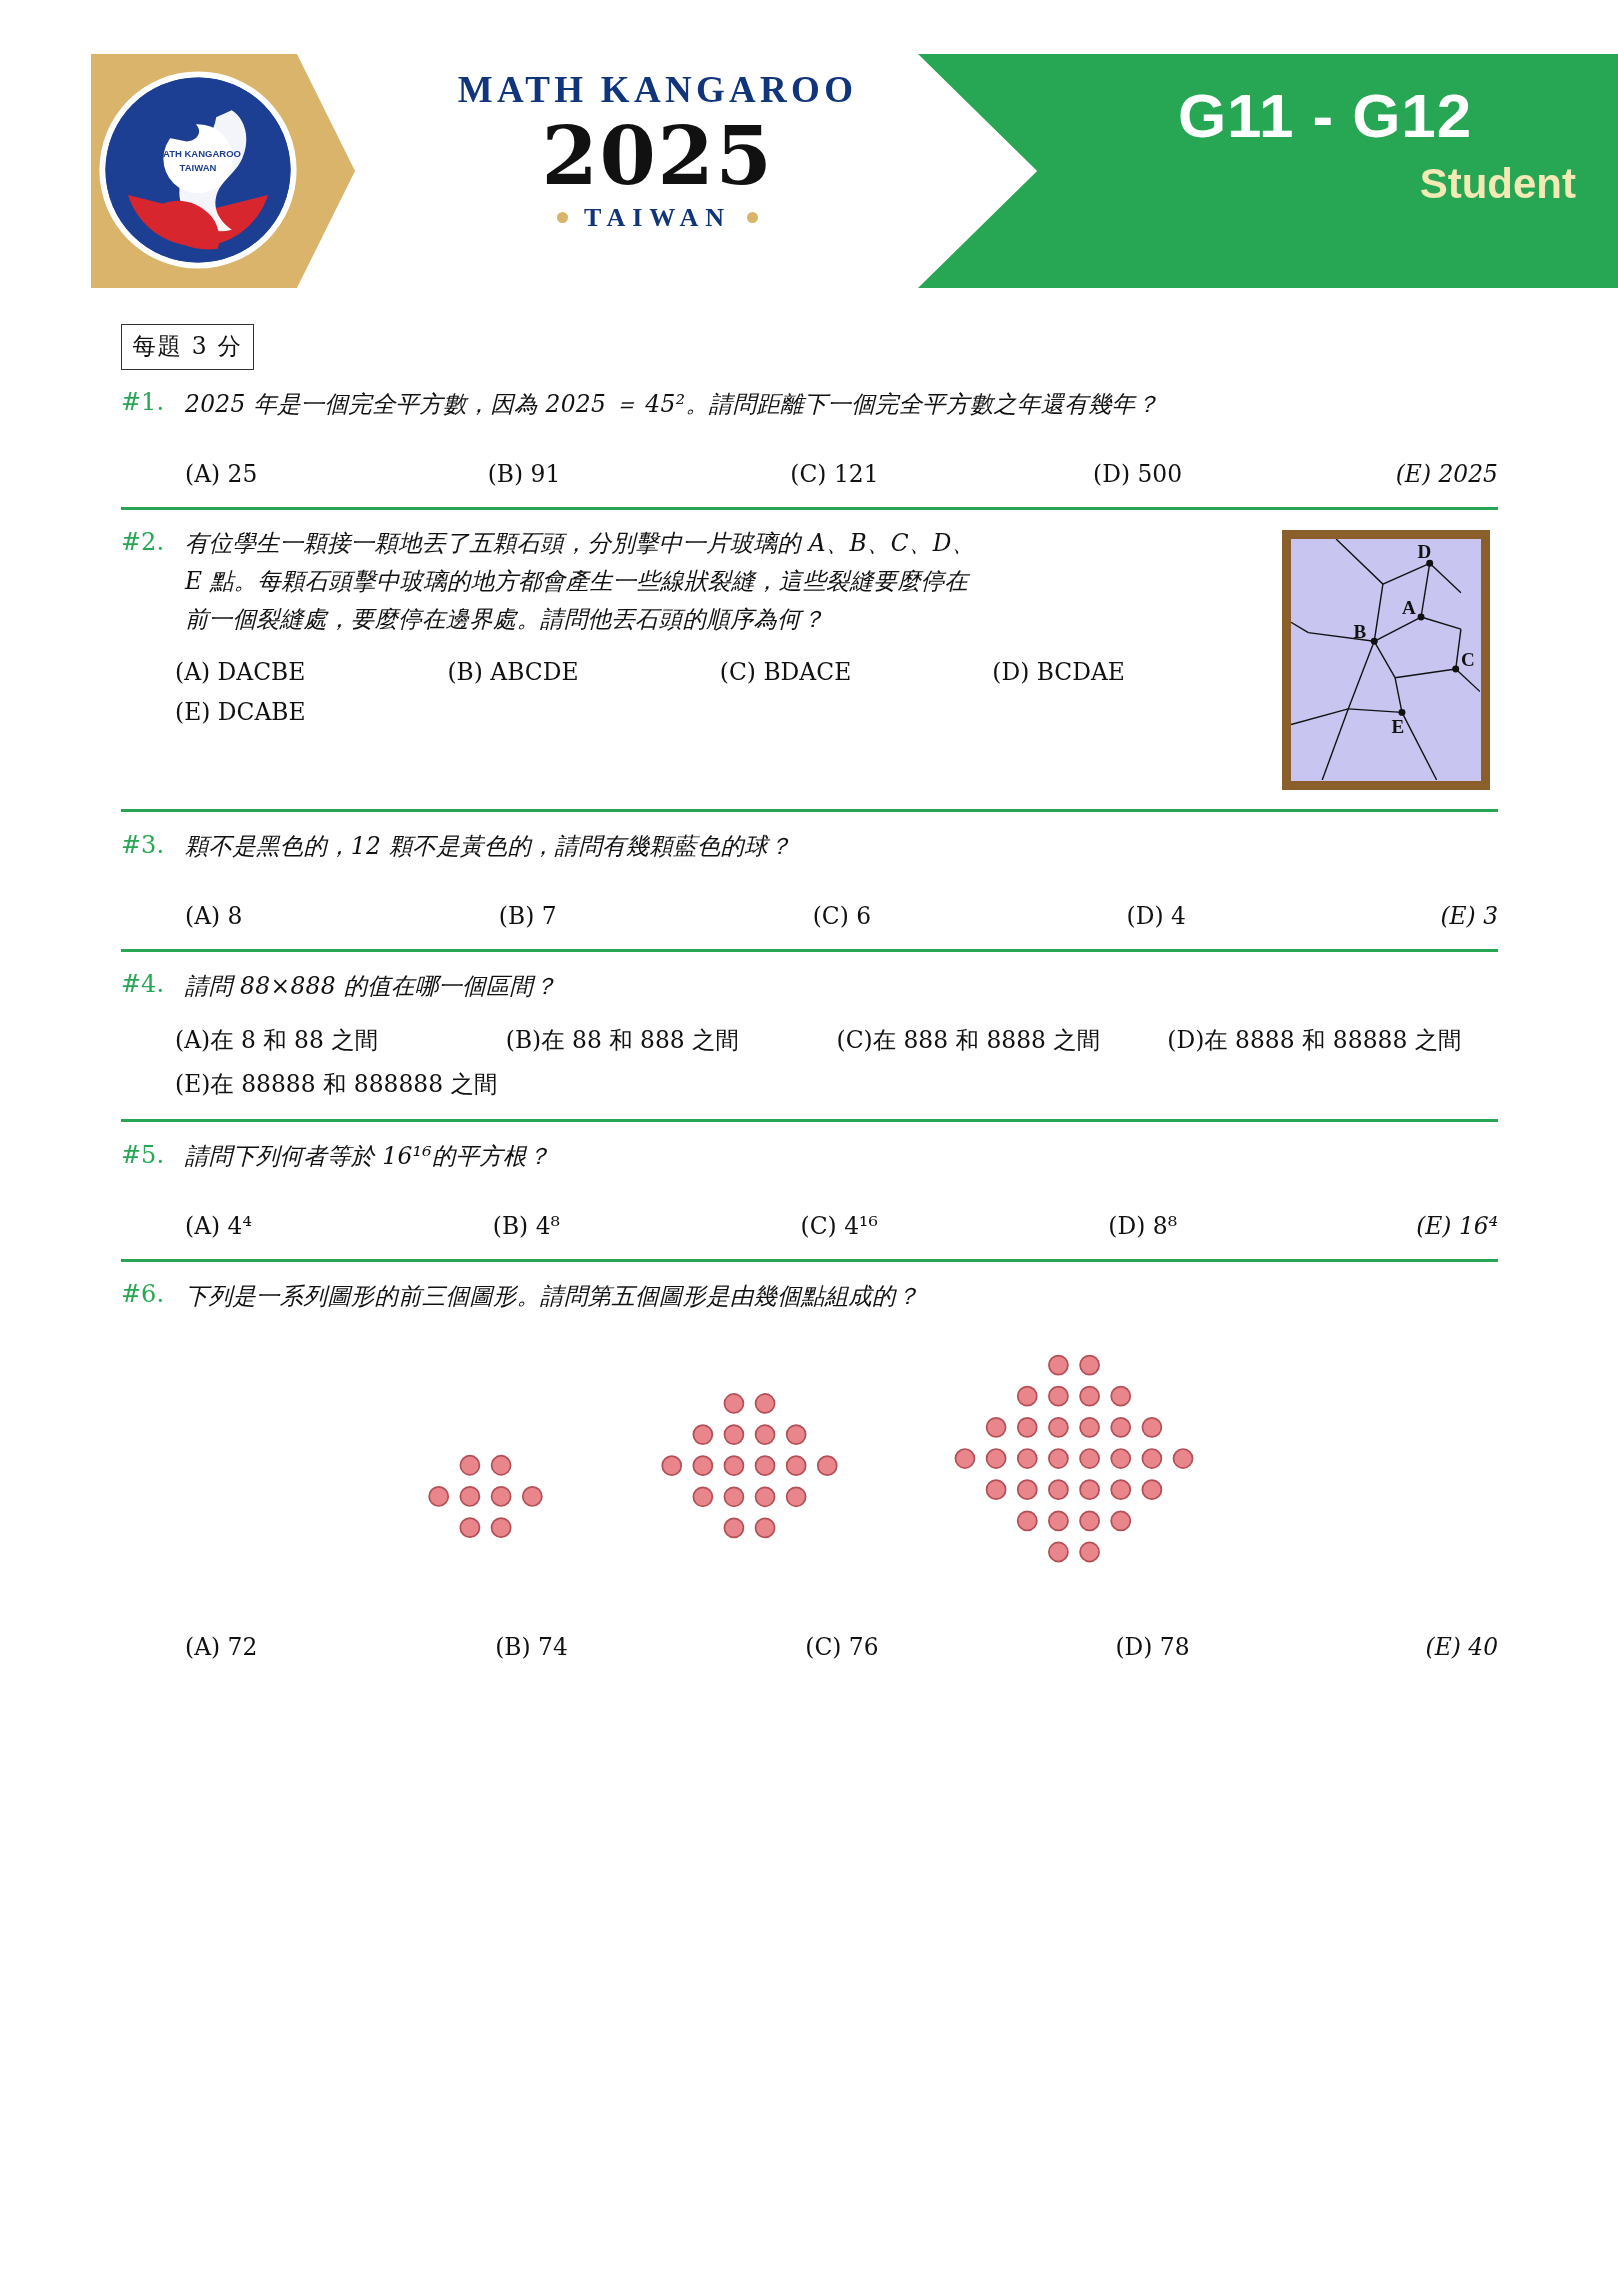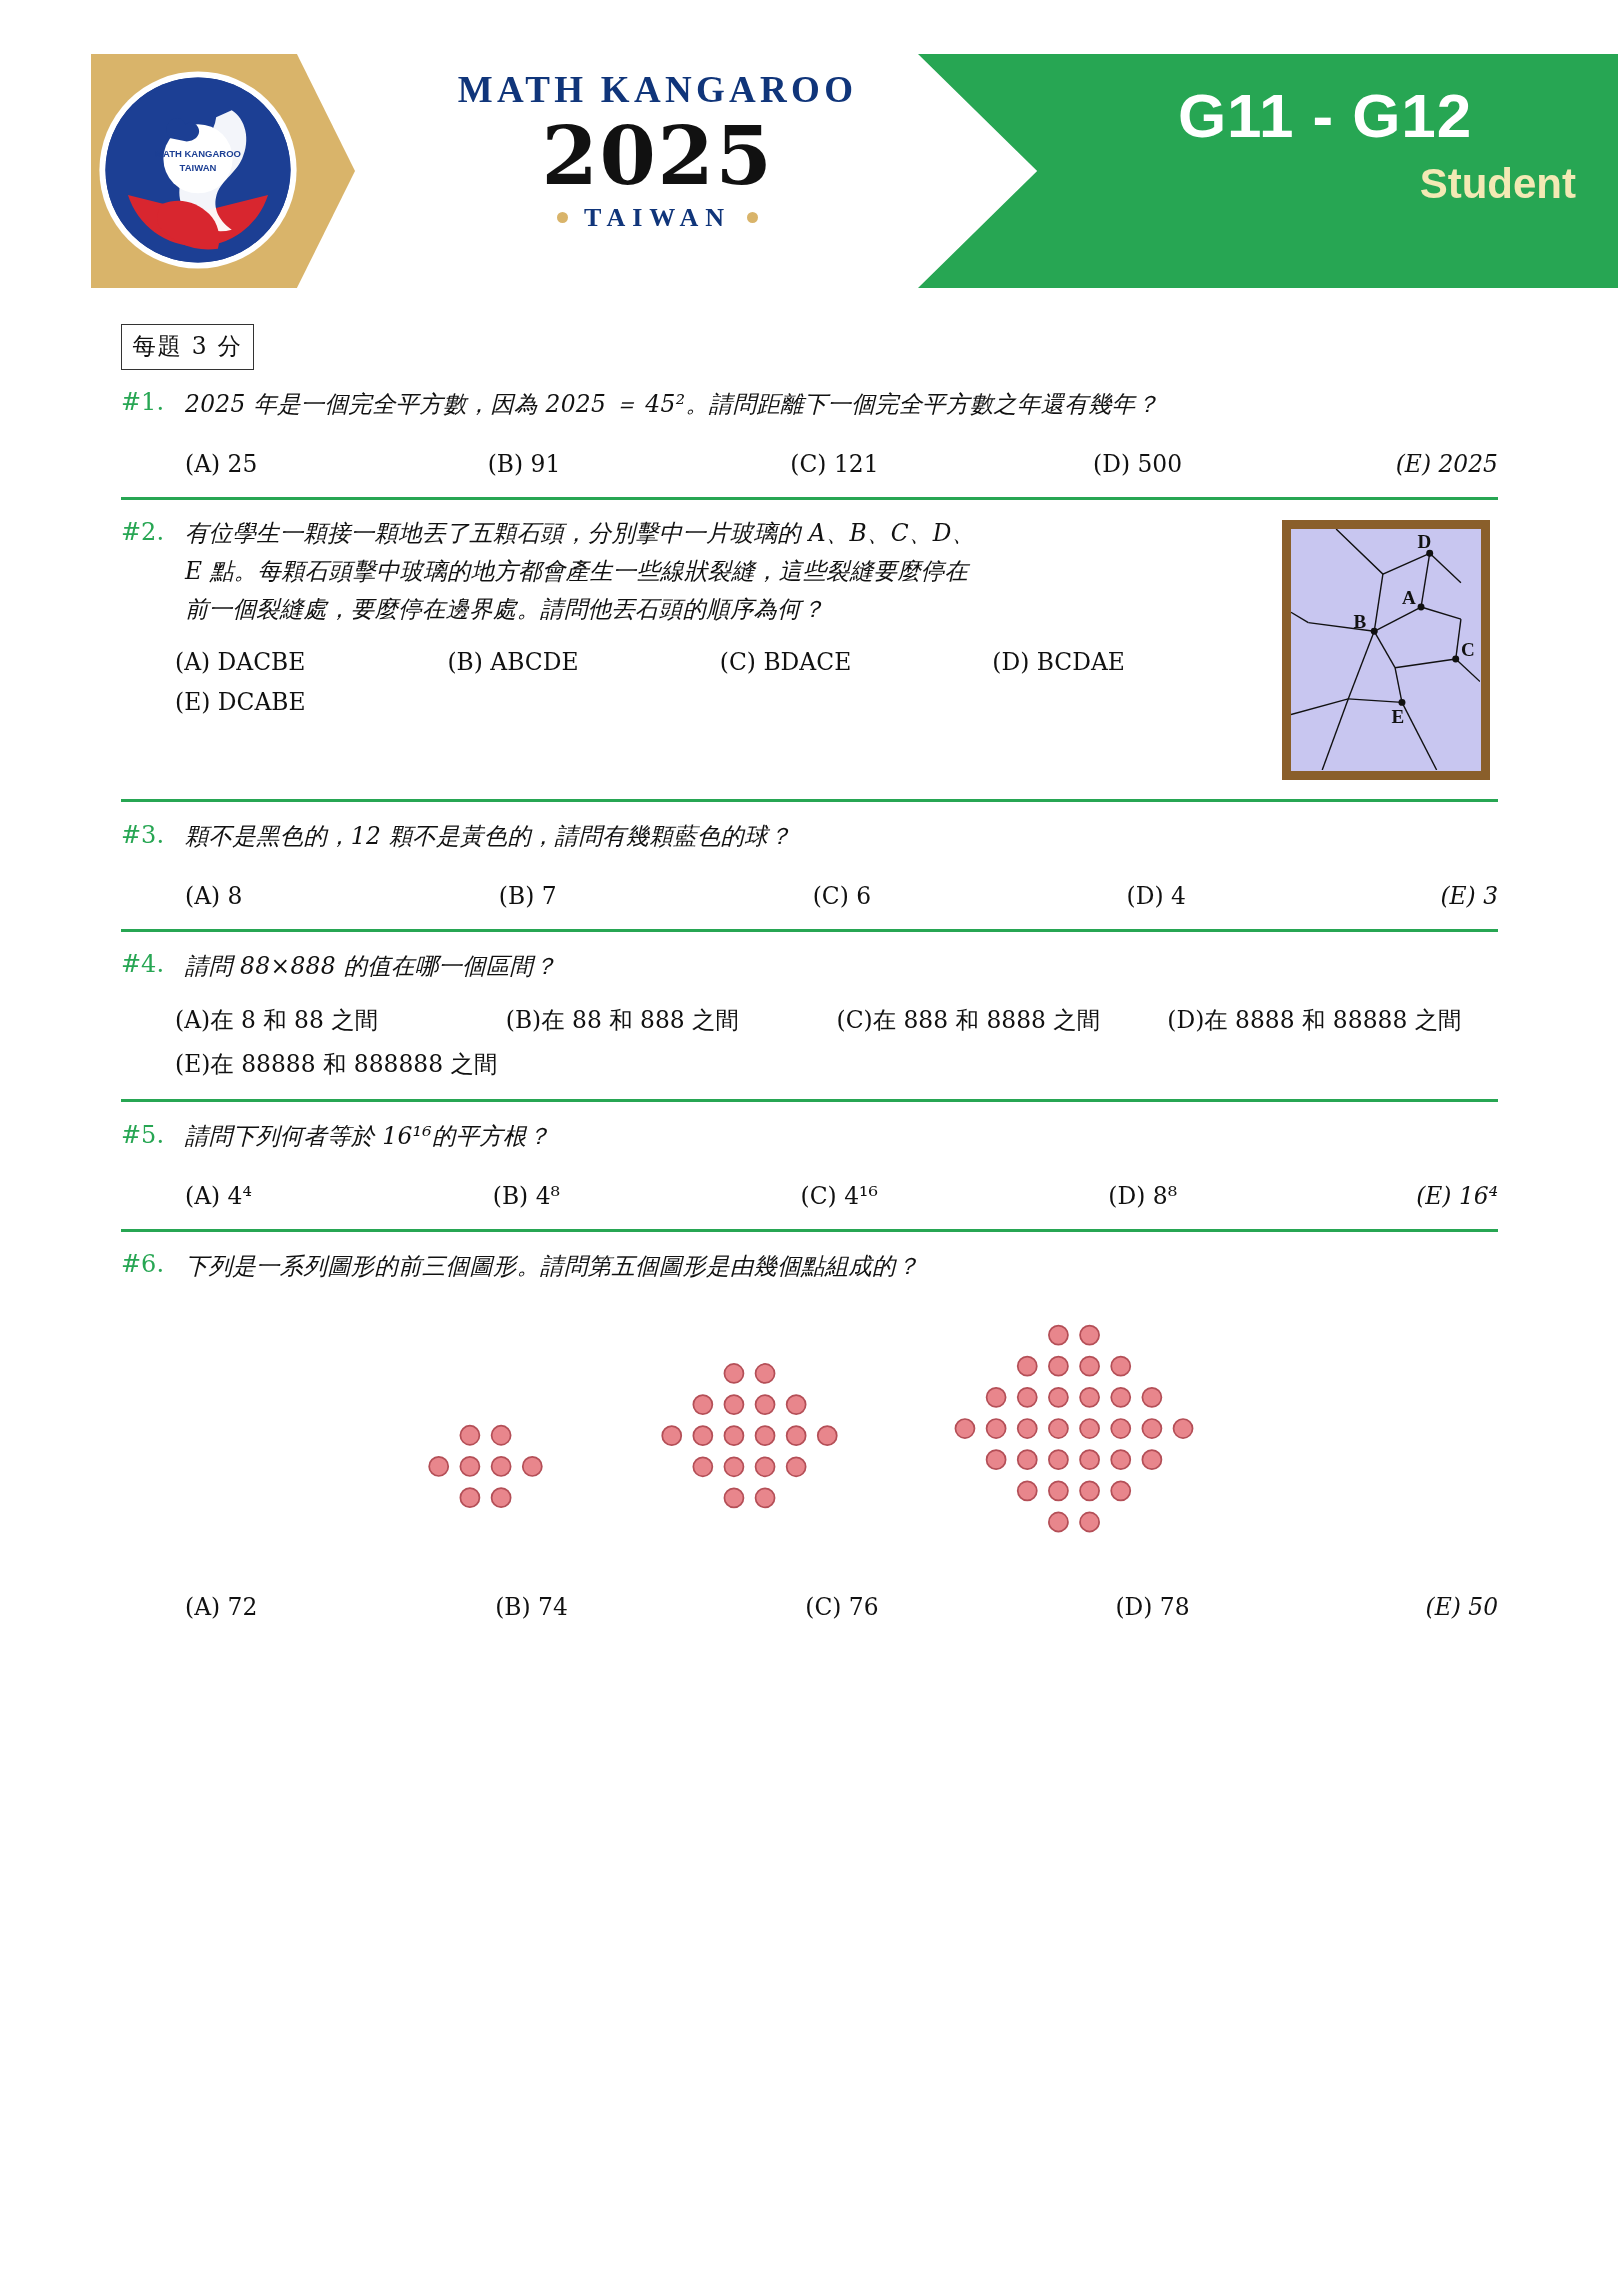--- a/index.html
+++ b/index.html
@@ -162,21 +162,21 @@
     font-style: italic;
   }
 
   .choices {
     display: flex;
     margin: 26px 0 5.2px 0;
     padding-left: 64px;
     font-size: 23.4px;
     font-family: "DejaVu Serif", serif;
   }
-  .choices.spread > div { flex: 1 1 0; }
+  .choices.spread > div { flex: 1 1 0; margin-top: 10px; }
   .choices.spread > div:last-child { text-align: right; flex: 0 0 auto; font-style: italic; }
 
   .choices-grid {
     padding-left: 54px;
     margin: 19px 0 5.2px 0;
     font-size: 23.4px;
     font-family: "DejaVu Serif", serif;
     display: grid;
     grid-template-columns: 1fr 1fr 1fr 1fr;
     row-gap: 12px;
@@ -470,18 +470,18 @@
           </g>
         </svg>
       </div>
     </div>
 
     <div class="choices spread wide">
       <div>(A) 72</div>
       <div>(B) 74</div>
       <div>(C) 76</div>
       <div>(D) 78</div>
-      <div>(E) 50</div>
+      <div>(E) 40</div>
     </div>
   </div>
 
 </div>
 
 
 </body></html>

